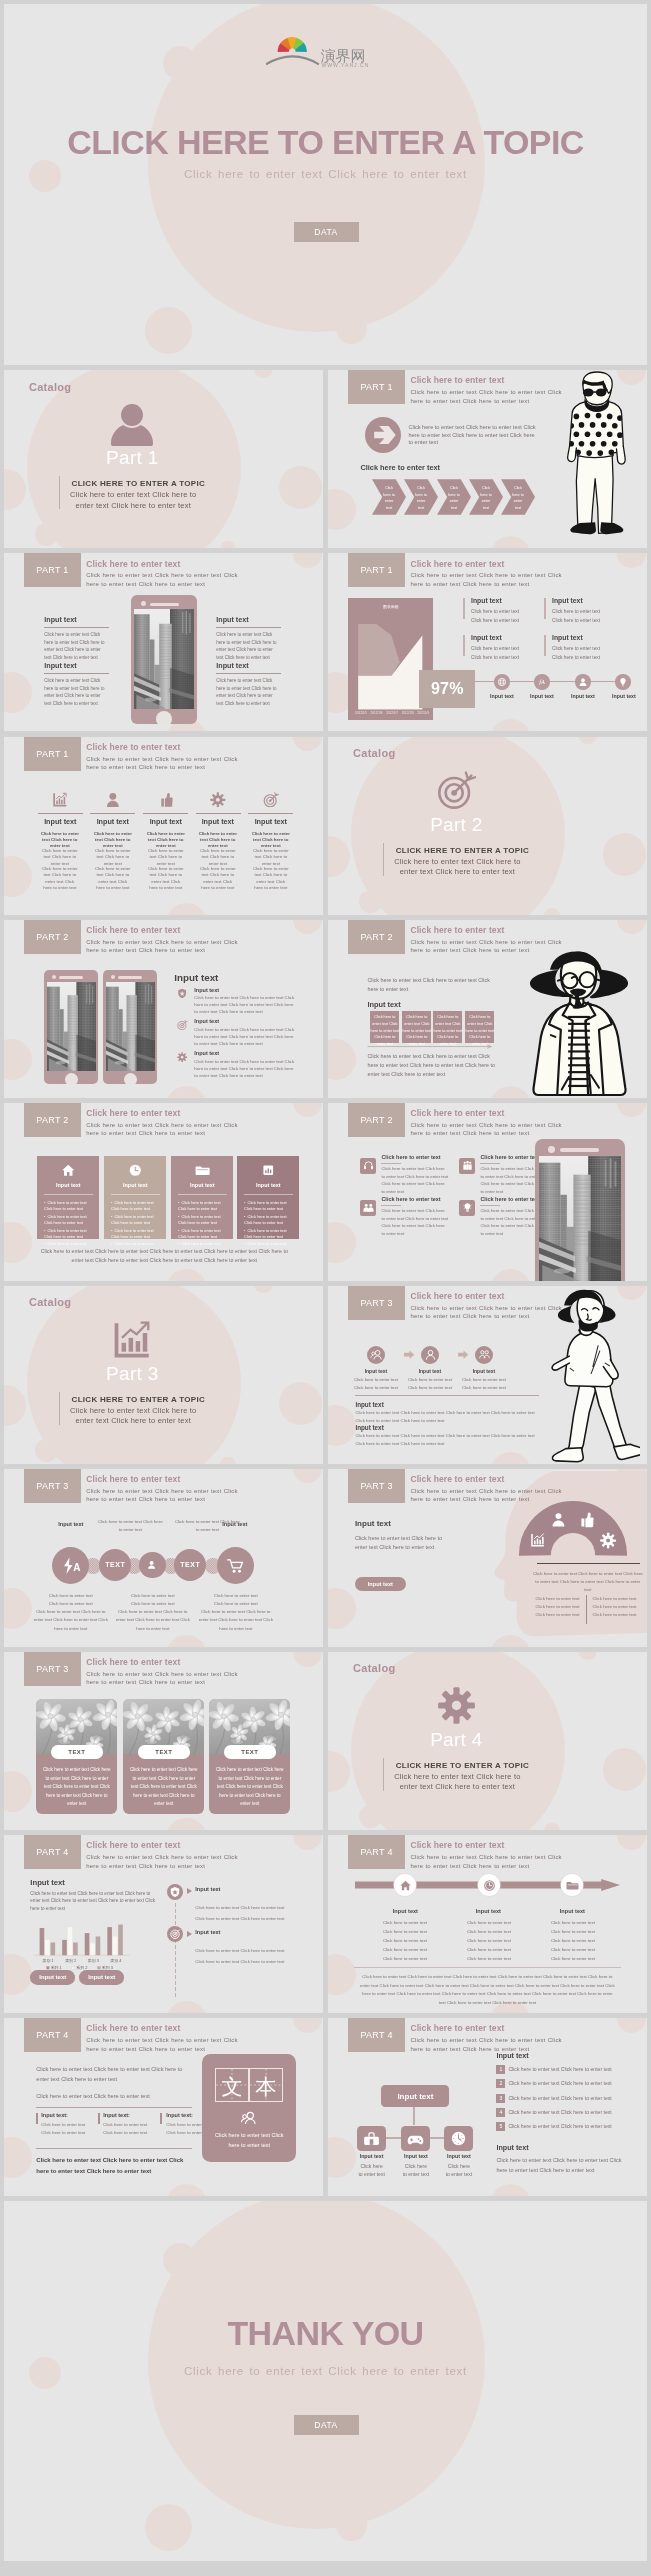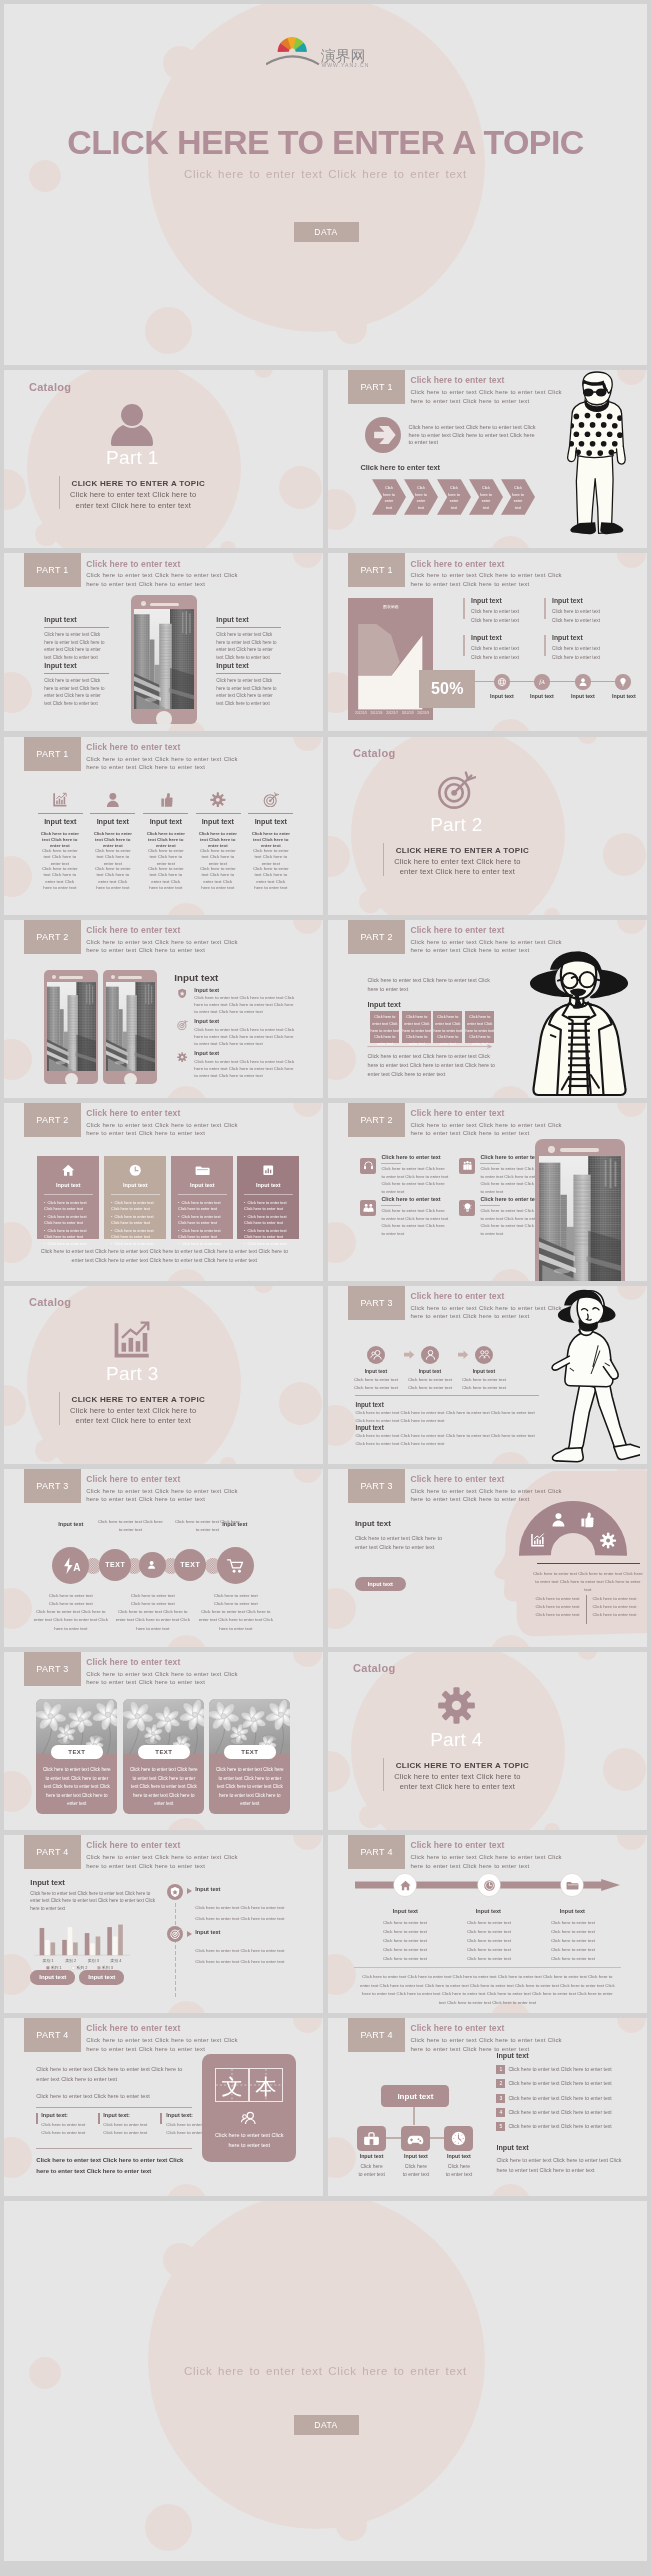--- a/index.html
+++ b/index.html
@@ -297,21 +297,21 @@
     <div class="abs" style="left:20px;top:45px;width:85px;height:122px;background:#ad8f91">
       <div class="abs c wh" style="left:0;top:5.1px;width:85px;font-size:3.9px">图表标题</div>
       <svg class="abs" style="left:0;top:0" viewBox="0 0 99 143" width="85" height="122">
         <path d="M11.6 30.4 L32.9 30.4 L50.3 43.3 L60.3 75.2 L50.6 91 L11.6 91 Z" fill="#bfaaa7"></path>
         <path d="M11.6 130.4 L11.6 91 L50.6 91 L86.8 43.9 L86.8 130.4 Z" fill="#f7f4ef"></path>
         <path d="M11.6 130.7 H87" stroke="#d8cbc9" stroke-width="0.6"></path>
         <text font-family="'Liberation Sans',sans-serif" font-size="3.6" fill="#efe5e3" transform="translate(0,136)"><tspan x="8.0" y="0">2012/1/5</tspan><tspan x="26.2" y="0">2012/1/6</tspan><tspan x="44.4" y="0">2012/1/7</tspan><tspan x="62.6" y="0">2012/1/8</tspan><tspan x="80.8" y="0">2012/1/9</tspan></text>
       </svg>
     </div>
     <div class="abs" style="left:91px;top:117px;width:56px;height:38px;background:#bba9a3;display:flex;align-items:center;justify-content:center">
-      <span class="wh" style="font-size:16px;font-weight:bold;letter-spacing:0.3px">50%</span>
+      <span class="wh" style="font-size:16px;font-weight:bold;letter-spacing:0.3px">97%</span>
         </div>
     <div class="abs" style="left:147px;top:128px;width:147px;height:0.9px;background:#b9a6a6"></div>
 <div class="abs" style="left:135px;top:44px;width:74px">
       <div class="abs" style="left:0;top:0.9px;width:1.9px;height:20.5px;background:#c6b1ae"></div>
       <div class="b dk" style="margin-left:7.7px;font-size:6.8px;line-height:1.2">Input text</div>
       <div class="tx" style="margin-left:7.7px;font-size:4.8px;line-height:1.95;padding-top:0.9px">Click  here  to enter  text<br>Click  here  to enter  text</div>
         </div>
         <div class="abs" style="left:216px;top:44px;width:74px">
       <div class="abs" style="left:0;top:0.9px;width:1.9px;height:20.5px;background:#c6b1ae"></div>
       <div class="b dk" style="margin-left:7.7px;font-size:6.8px;line-height:1.2">Input text</div>
@@ -1578,18 +1578,19 @@
 </div>
 
 <div class="slide last">
   <div class="dot" style="left:144px;top:-9.4px;width:337px;height:337px"></div>
   <div class="dot" style="left:159px;top:42px;width:34px;height:34px"></div>
   <div class="dot" style="left:25px;top:156px;width:32px;height:32px"></div>
   <div class="dot" style="left:381px;top:24px;width:19px;height:19px"></div>
   <div class="dot" style="left:397px;top:156px;width:53px;height:53px"></div>
   <div class="dot" style="left:141px;top:303px;width:47px;height:47px"></div>
   <div class="dot" style="left:332px;top:309px;width:31px;height:31px"></div>
+  <div class="cv-title" style="top:115px;font-size:34px;letter-spacing:-0.6px">THANK YOU</div>
   <div class="cv-sub" style="top:164px">Click  here to enter text Click  here to enter text</div>
   <div class="cv-btn" style="top:214px">DATA</div>
 </div>
 
 </div>
 
 
 </body></html>

